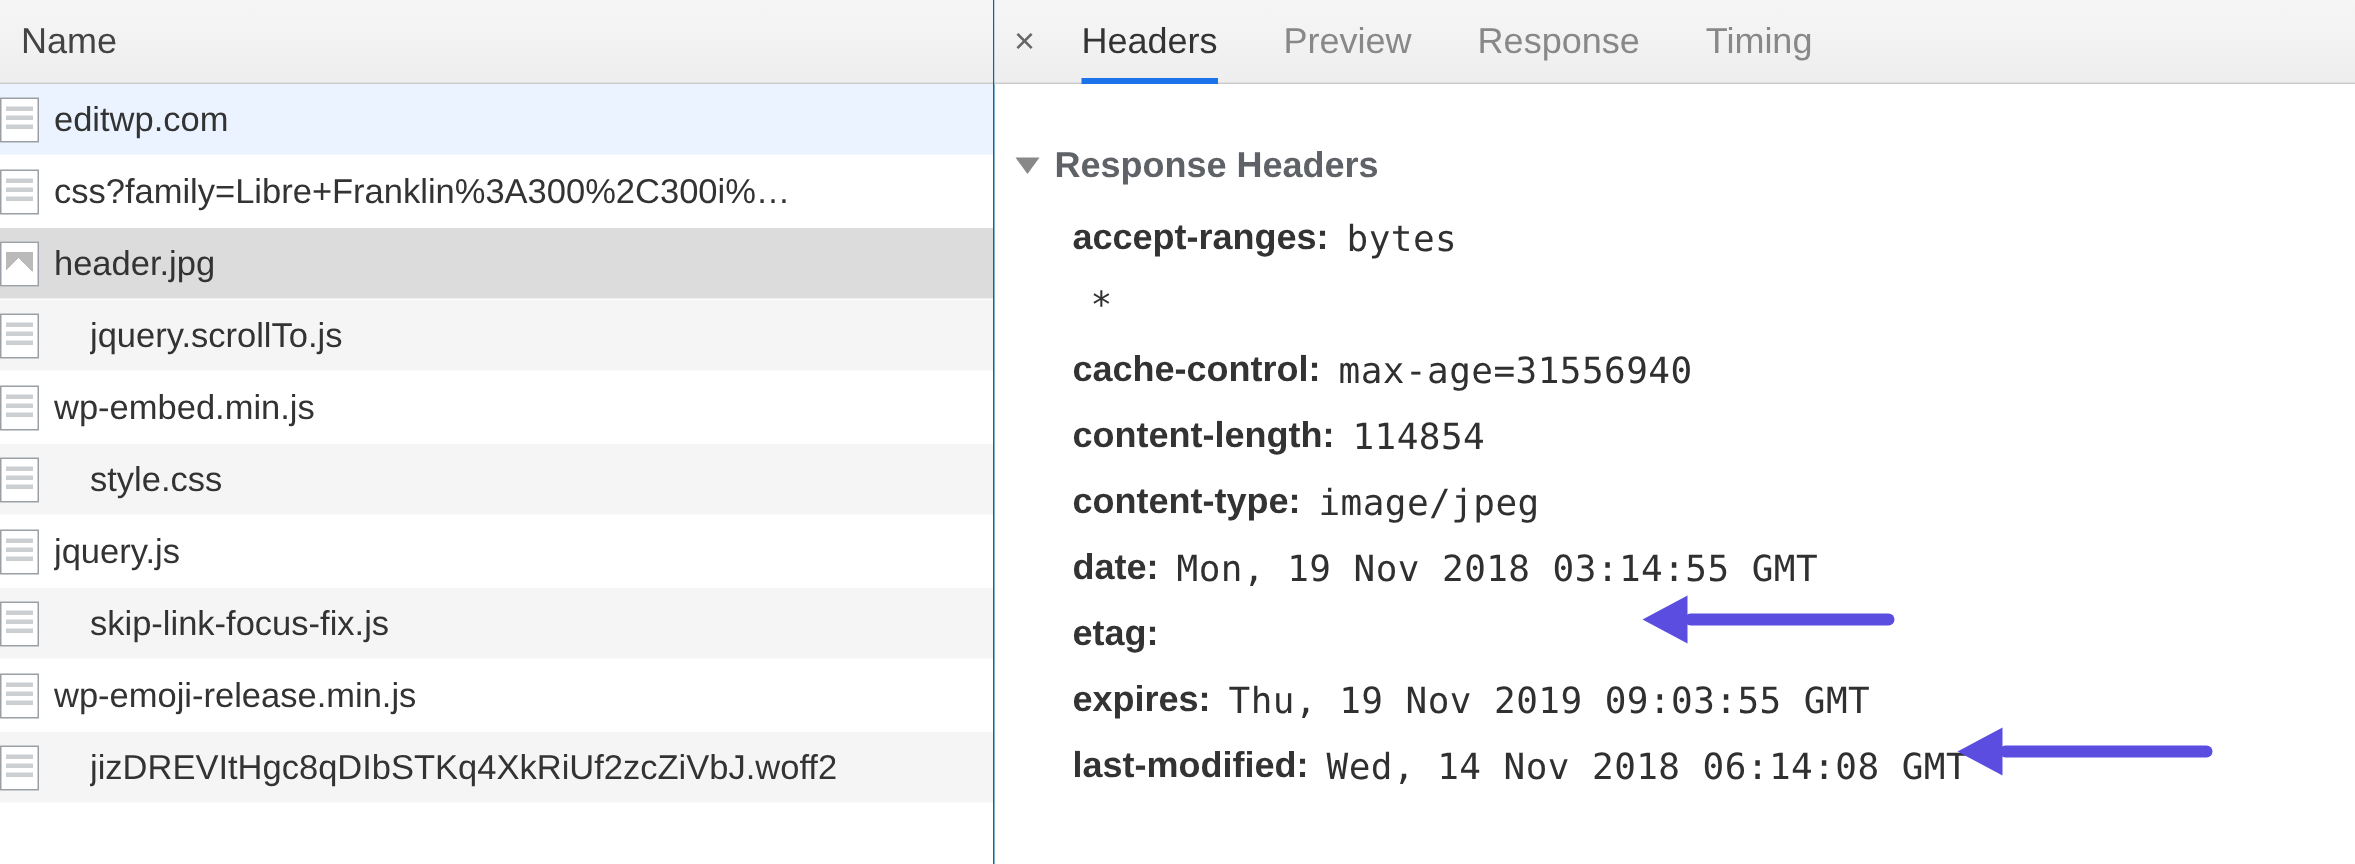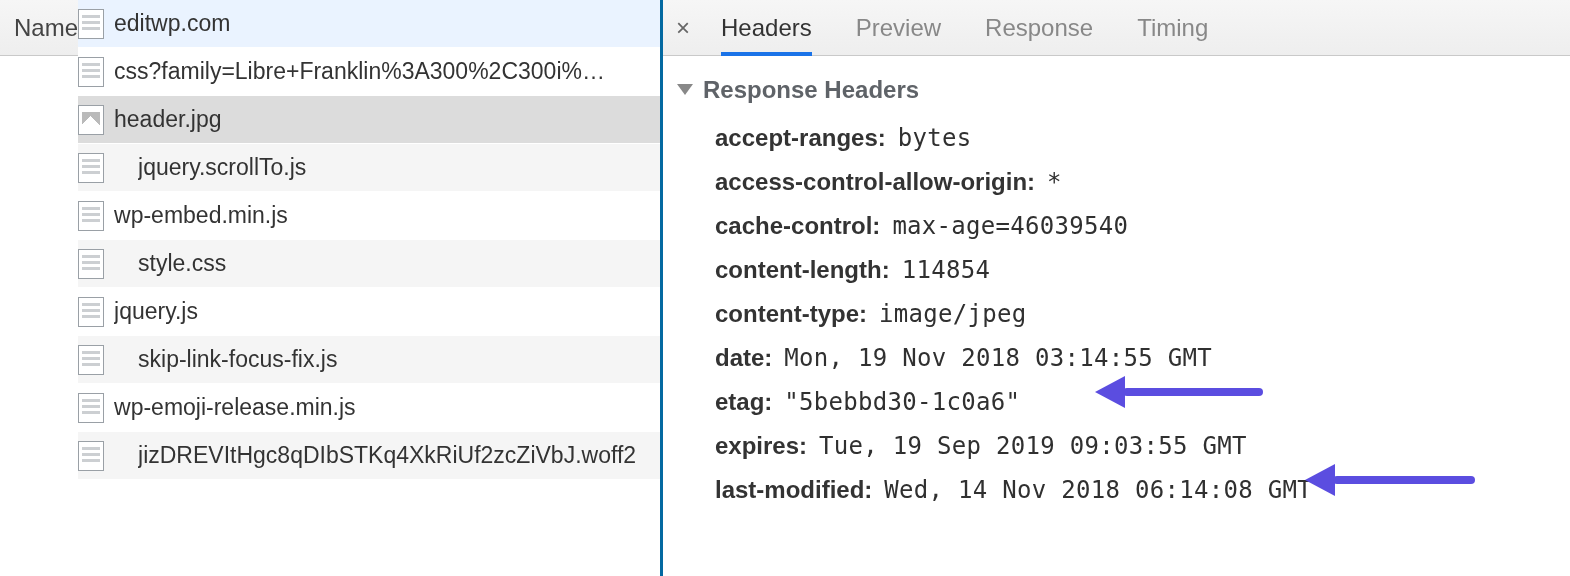--- a/index.html
+++ b/index.html
@@ -1,18 +1,18 @@
 <!DOCTYPE html>
 <html><head>
 <meta charset="utf-8">
 <style>
   * { box-sizing: border-box; margin: 0; padding: 0; }
   html, body { width: 1570px; height: 576px; font-family: "Helvetica Neue", Arial, sans-serif; font-size: 24px; color: #333; overflow: hidden; background: #fff; }
   .app { display: flex; width: 100%; height: 100%; }
-  .left { width: 663px; border-right: 3px solid #0369a1; display: flex; flex-direction: row; }
+  .left { width: 663px; border-right: 1px solid #0369a1; display: flex; flex-direction: column; }
   .right { flex: 1; display: flex; flex-direction: column; }
 
   .col-header { height: 56px; line-height: 56px; padding-left: 14px; background: linear-gradient(#f6f6f6,#eeeeee); border-bottom: 1px solid #c9c9c9; color: #444; font-size: 24px; }
   .col-header span { display:inline-block; }
 
   .rows { flex:1; overflow:hidden; }
   .row { height: 48px; display:flex; align-items:center; border-bottom:1px solid #fff; font-size:23px; color:#333; white-space:nowrap; overflow:hidden; text-overflow:ellipsis; cursor:pointer; }
   .row .icon { width:26px; height:30px; margin-right:10px; flex-shrink:0; border:1px solid #9aa0a6; background:#fff; position:relative; }
   .row .icon::before { content:""; position:absolute; left:3px; right:3px; top:5px; height:3px; background:#9aa0a6; box-shadow:0 6px 0 #9aa0a6, 0 12px 0 #9aa0a6; opacity:.5;}
   .row.img .icon::before { box-shadow:none; top:6px; height:13px; background: linear-gradient(135deg,#777 0 40%, transparent 40%), linear-gradient(45deg, transparent 0 55%, #777 55%);}
@@ -21,21 +21,21 @@
   .row.selected { background:#dcdcdc; }
   .row .txt { overflow:hidden; text-overflow:ellipsis; white-space:nowrap; flex:1; }
 
   .tabs-bar { height:56px; display:flex; align-items:stretch; background: linear-gradient(#f6f6f6,#eeeeee); border-bottom:1px solid #c9c9c9; }
   .close { width:40px; display:flex; align-items:center; justify-content:center; color:#666; font-size:24px; cursor:pointer; }
   .tabs { display:flex; align-items:center; gap:44px; padding-left:18px; }
   .tab { color:#888; font-size:24px; height:56px; line-height:56px; cursor:pointer; }
   .tab.active { color:#333; border-bottom:4px solid #1a73e8; }
 
   .panel { padding:14px 0 0 6px; overflow:hidden; color:#555; }
-  .section-head { display:flex; align-items:center; font-weight:600; color:#5f6368; font-size:24px; padding:6px 0 12px 8px; }
+  .section-head { display:flex; align-items:center; font-weight:600; color:#5f6368; font-size:24px; padding:6px 0 12px 8px;margin-top:21px; }
   .tri { display:inline-block; width:0;height:0;border-left:8px solid transparent;border-right:8px solid transparent;border-top:11px solid #888; margin-right:10px; transform:translateY(-1px);}
   .hdr-rows { padding-left:46px; }
   .hdr-row { padding:8px 0; font-size:24px; display:flex; align-items:flex-start; position:relative; }
   .hdr-name { font-weight:700; color:#333; }
   .hdr-val { font-family: Menlo, Consolas, monospace; color:#303030; margin-left:12px; letter-spacing: .3px;}
   .hdr-row.etag .hdr-val::before, .hdr-row.etag .hdr-val::after { content:'"'; }
 
   .arrow { position:absolute; height:12px; display:flex; align-items:center; pointer-events:none; }
   .arrow .line { height:8px; background:#5b4de0; border-radius:4px; }
   .arrow .head { width:0;height:0;border-top:16px solid transparent;border-bottom:16px solid transparent;border-right:30px solid #5b4de0; margin-right:-2px;}
@@ -111,50 +111,48 @@
       <div class="section-head">
         <span class="tri"></span>
         <span>Response Headers</span>
       </div>
       <div class="hdr-rows" id="hdrs">
           <div class="hdr-row">
             <span class="hdr-name">accept-ranges:</span>
             <span class="hdr-val">bytes</span>
           </div>
           <div class="hdr-row">
-            <span class="hdr-name">access-control-allow-origin:</span>
             <span class="hdr-val">*</span>
           </div>
           <div class="hdr-row">
             <span class="hdr-name">cache-control:</span>
-            <span class="hdr-val">max-age=46039540</span>
+            <span class="hdr-val">max-age=31556940</span>
           </div>
           <div class="hdr-row">
             <span class="hdr-name">content-length:</span>
             <span class="hdr-val">114854</span>
           </div>
           <div class="hdr-row">
             <span class="hdr-name">content-type:</span>
             <span class="hdr-val">image/jpeg</span>
           </div>
           <div class="hdr-row">
             <span class="hdr-name">date:</span>
             <span class="hdr-val">Mon, 19 Nov 2018 03:14:55 GMT</span>
           </div>
           <div class="hdr-row etag">
             <span class="hdr-name">etag:</span>
-            <span class="hdr-val">5bebbd30-1c0a6</span>
             <div class="arrow a1">
               <div class="head"></div>
               <div class="line"></div>
             </div>
           </div>
           <div class="hdr-row">
             <span class="hdr-name">expires:</span>
-            <span class="hdr-val">Tue, 19 Sep 2019 09:03:55 GMT</span>
+            <span class="hdr-val">Thu, 19 Nov 2019 09:03:55 GMT</span>
           </div>
           <div class="hdr-row">
             <span class="hdr-name">last-modified:</span>
             <span class="hdr-val">Wed, 14 Nov 2018 06:14:08 GMT</span>
             <div class="arrow a2">
               <div class="head"></div>
               <div class="line"></div>
             </div>
           </div>
         </div>

